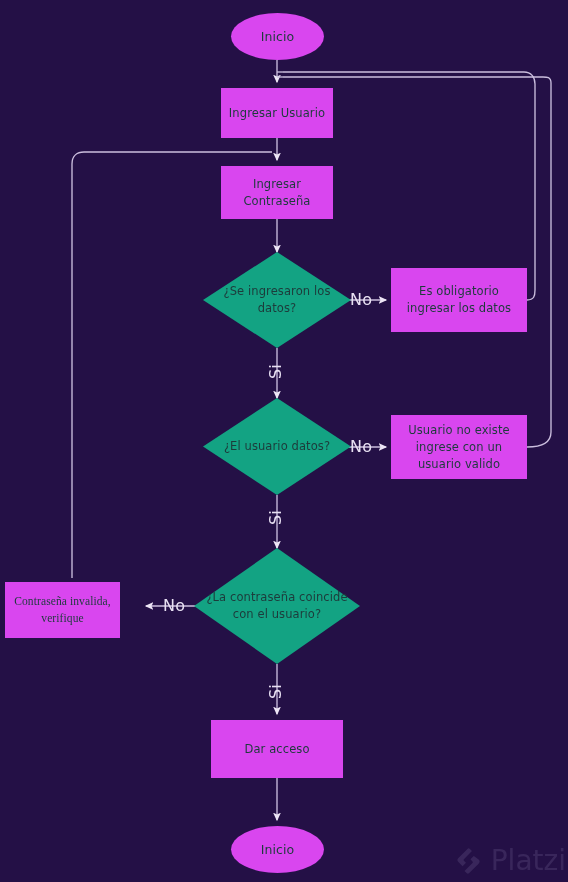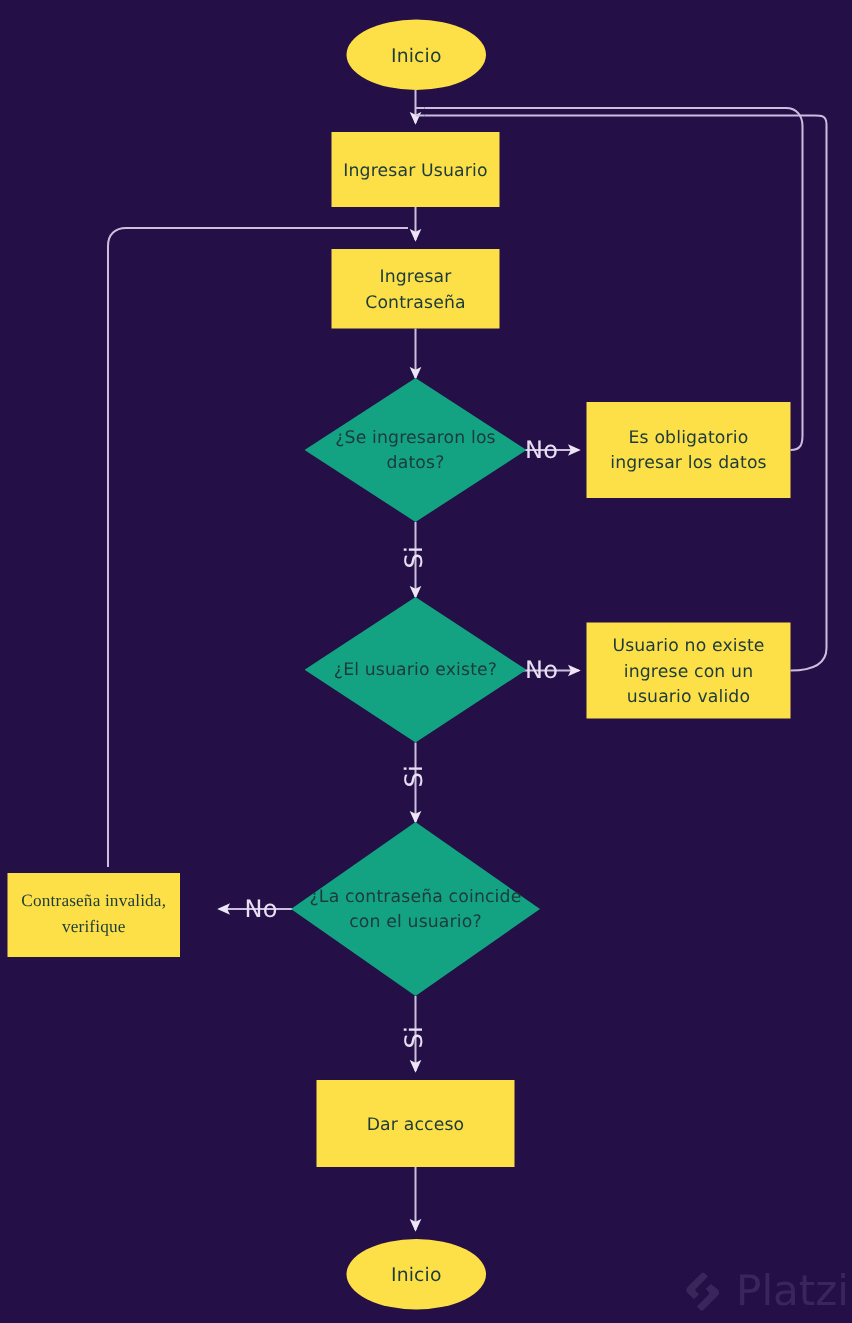--- a/index.html
+++ b/index.html
@@ -31,21 +31,21 @@
     position: absolute;
     box-sizing: border-box;
     display: flex;
     align-items: center;
     justify-content: center;
     text-align: center;
     color: #1d3b3b;
     font-size: 11.5px;
     line-height: 17px;
     letter-spacing: .1px;
-    background: #fde047;
+    background: #d946ef;
     overflow: hidden;
   }
   .node.terminal {
     border-radius: 50%;
     font-size: 12.5px;
   }
   .node.process { border-radius: 0; }
   .node.decision {
     background: none;
   }
@@ -153,21 +153,21 @@
     <span>Es obligatorio ingresar los datos</span>
   </div>
 
   <div class="node decision" style="left:203px; top:252px; width:148px; height:96px;">
     <span class="dshape"></span>
     <span class="dlabel">¿Se ingresaron los datos?</span>
   </div>
 
   <div class="node decision" style="left:203px; top:398px; width:148px; height:97px;">
     <span class="dshape"></span>
-    <span class="dlabel">¿El usuario existe?</span>
+    <span class="dlabel">¿El usuario datos?</span>
   </div>
 
   <div class="node process" style="left:391px; top:415px; width:136px; height:64px; padding:0 3px;">
     <span>Usuario no existe ingrese con un usuario valido</span>
   </div>
 
   <div class="node decision" style="left:194px; top:548px; width:166px; height:116px;">
     <span class="dshape"></span>
     <span class="dlabel">¿La contraseña coincide con el usuario?</span>
   </div>

